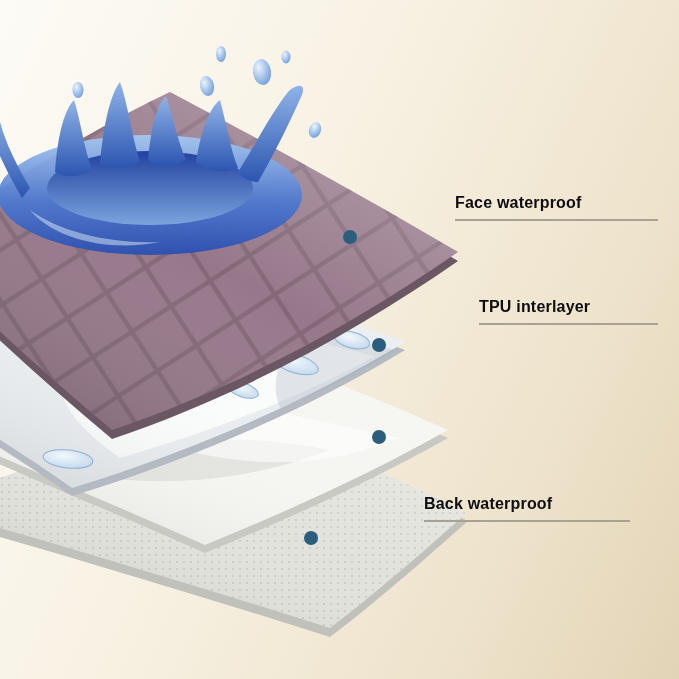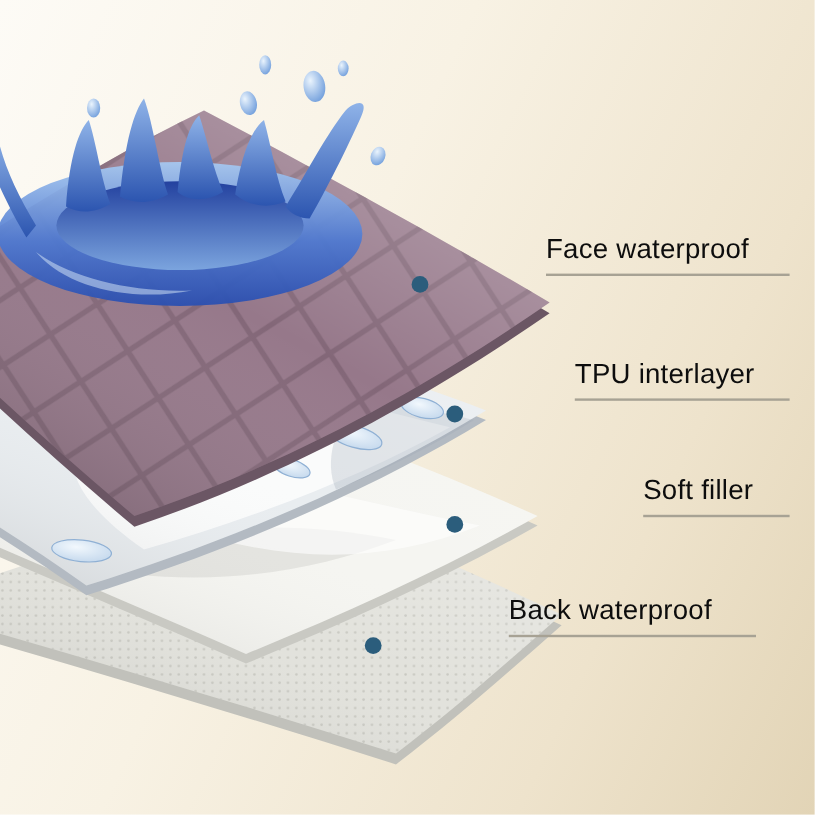--- a/index.html
+++ b/index.html
@@ -10,22 +10,22 @@
     background:linear-gradient(115deg,#fdfbf6 0%,#f8f2e4 40%,#eee3cc 75%,#e2d4b6 100%);
     font-family:"Liberation Sans",sans-serif;
   }
   .diagram-svg{position:absolute;left:0;top:0;width:679px;height:679px;}
   .callout{
     position:absolute;
     border-bottom:2px solid #a7a294;
     padding-bottom:7px;
   }
   .callout-text{
-    font-size:23px;
-    font-weight:400;
+    font-size:16px;
+    font-weight:700;
     color:#0d0d0d;
     letter-spacing:.2px;
     white-space:nowrap;
   }
   .dot{
     position:absolute;
     width:14px;height:14px;
     border-radius:50%;
     background:#2b5d7c;
   }
@@ -126,23 +126,20 @@
       <ellipse cx="315" cy="130" rx="6" ry="8" transform="rotate(20 315 130)" fill="url(#dropletGrad)"></ellipse>
     </g>
   </svg>
 
   <div class="callout" style="top:194px;left:455px;width:203px;">
     <div class="callout-text">Face waterproof</div>
   </div>
   <div class="callout" style="top:298px;left:479px;width:179px;">
     <div class="callout-text">TPU interlayer</div>
   </div>
-  <div class="callout" style="top:395px;left:536px;width:122px;">
-    <div class="callout-text">Soft filler</div>
-  </div>
   <div class="callout" style="top:495px;left:424px;width:206px;">
     <div class="callout-text">Back waterproof</div>
   </div>
 
   <div class="dot" style="left:343px;top:230px;"></div>
   <div class="dot" style="left:372px;top:338px;"></div>
   <div class="dot" style="left:372px;top:430px;"></div>
   <div class="dot" style="left:304px;top:531px;"></div>
 
 </div>

